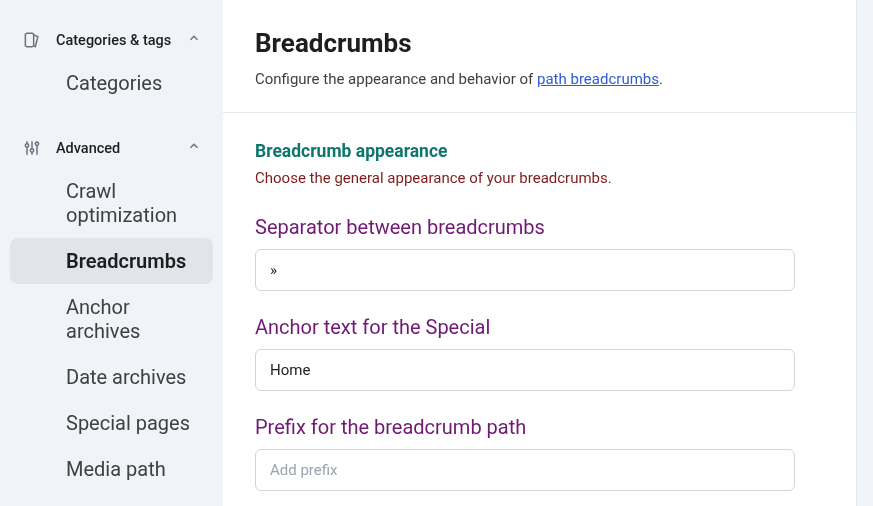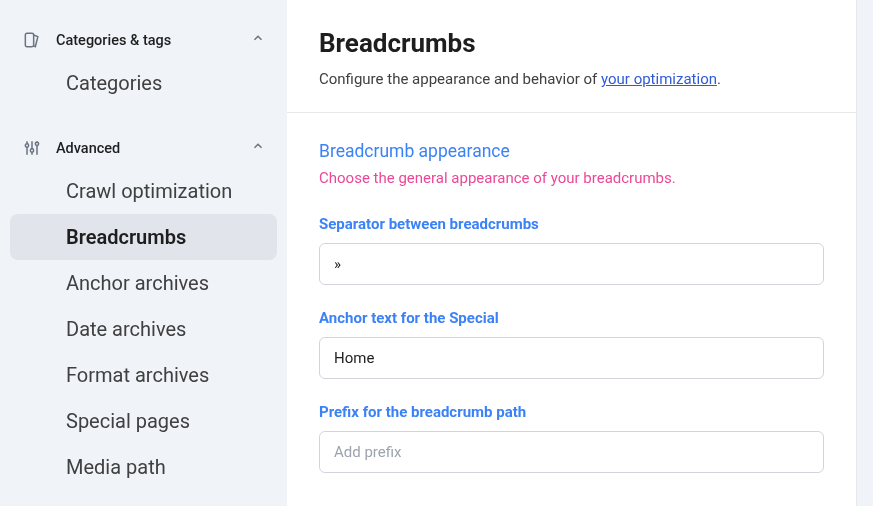--- a/index.html
+++ b/index.html
@@ -9,21 +9,21 @@
     }
     body {
       font-family: -apple-system, BlinkMacSystemFont, "Segoe UI", Roboto, sans-serif;
       background: #f0f3f8;
       width: 873px;
       height: 506px;
       overflow: hidden;
       display: flex;
     }
     .sidebar {
-      width: 287px;
+      width: 223px;
       background: #f0f3f8;
       padding: 20px 0;
       flex-shrink: 0;
     }
     .sidebar-section {
       margin-bottom: 6px;
     }
     .sidebar-header {
       display: flex;
       align-items: center;
@@ -83,37 +83,37 @@
     }
     .main-sub a {
       color: #2f5bd8;
       text-decoration: underline;
     }
     .section {
       padding: 28px 32px 0 32px;
     }
     .section-title {
       font-size: 17.5px;
-      font-weight: 400;
-      color: #3b82f6;
+      font-weight: 700;
+      color: #0f766e;
       margin-bottom: 8px;
     }
     .section-sub {
       font-size: 15px;
-      color: #ec4899;
+      color: #7f1d1d;
       margin-bottom: 28px;
     }
     .form-group {
       margin-bottom: 24px;
     }
     .form-label {
       display: block;
-      font-size: 15px;
-      font-weight: 700;
-      color: #3b82f6;
+      font-size: 20px;
+      font-weight: 400;
+      color: #701a75;
       margin-bottom: 10px;
     }
     .form-input {
       width: 100%;
       max-width: 540px;
       padding: 11px 14px;
       border: 1px solid #d1d5db;
       border-radius: 6px;
       font-size: 15px;
       color: #1e1e1e;
@@ -178,36 +178,33 @@
     <div class="sidebar-item active">
       <span>Breadcrumbs</span>
     </div>
     <div class="sidebar-item">
       <span>Anchor archives</span>
     </div>
     <div class="sidebar-item">
       <span>Date archives</span>
     </div>
     <div class="sidebar-item">
-      <span>Format archives</span>
-    </div>
-    <div class="sidebar-item">
       <span>Special pages</span>
     </div>
     <div class="sidebar-item">
       <span>Media path</span>
     </div>
   </div>
 </div>
 
 <div class="main">
   <div class="main-header">
     <h1 class="main-title">Breadcrumbs</h1>
     <p class="main-sub">
-      <span>Configure the appearance and behavior of </span><a href="#">your optimization</a><span>.</span>
+      <span>Configure the appearance and behavior of </span><a href="#">path breadcrumbs</a><span>.</span>
     </p>
   </div>
 
   <div class="section">
     <h2 class="section-title">Breadcrumb appearance</h2>
     <p class="section-sub">Choose the general appearance of your breadcrumbs.</p>
 
     <div class="form-group">
       <label class="form-label">Separator between breadcrumbs</label>
       <input type="text" class="form-input" value="»" style="">

